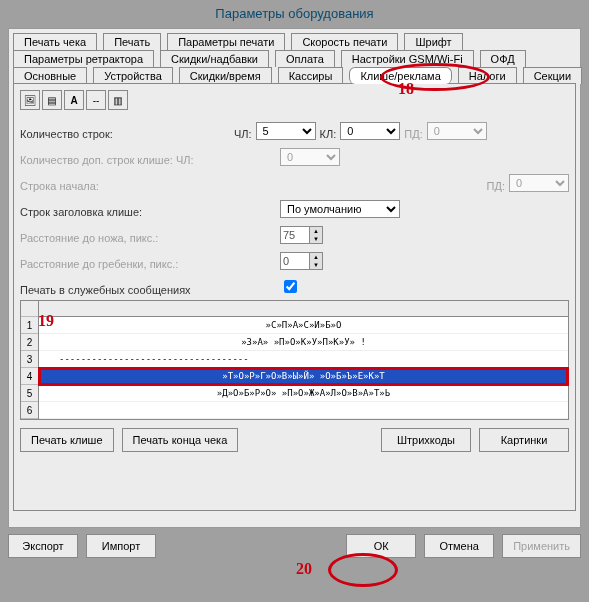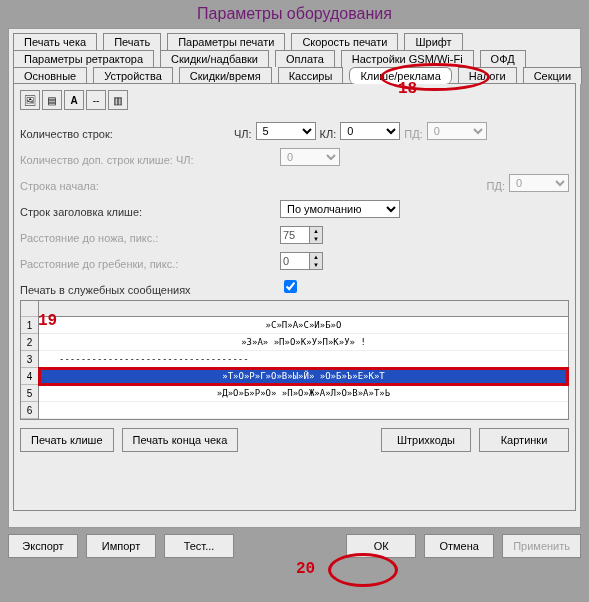--- a/index.html
+++ b/index.html
@@ -17,22 +17,22 @@
     width: 589px;
     height: 602px;
     background: #a0a0a0;
     position: relative;
   }
   .titlebar {
     height: 28px;
     background: #a0a0a0;
     text-align: center;
     line-height: 28px;
-    font-size: 16px;
-    color: #701a75;
+    font-size: 13px;
+    color: #0c4a6e;
   }
   .panel {
     background: #ececec;
     margin: 0 8px;
     padding: 4px;
     border: 1px solid #999;
     height: 500px;
     position: relative;
   }
   .tabrow {
@@ -180,21 +180,21 @@
     display: flex;
     gap: 8px;
     position: relative;
   }
   .bottom-bar .btn { min-width: 70px; text-align: right; }
   .anno {
     position: absolute;
     color: #cc0011;
     font-size: 16px;
     font-weight: bold;
-    font-family: Liberation Mono, monospace;
+    font-family: Liberation Serif, serif;
     z-index: 50;
   }
   .anno-circle {
     position: absolute;
     border: 3px solid #cc0011;
     border-radius: 50%;
     z-index: 49;
   }
 </style>
 </head>
@@ -326,19 +326,18 @@
       </div>
     </div>
   </div>
 
   <div class="anno" style="top:560px;left:296px;">20</div>
   <div class="anno-circle" style="top:553px;left:328px;width:70px;height:34px;"></div>
 
   <div class="bottom-bar">
     <div class="btn">Экспорт</div>
     <div class="btn">Импорт</div>
-    <div class="btn">Тест...</div>
     <div style="flex:1"></div>
     <div class="btn">ОК</div>
     <div class="btn">Отмена</div>
     <div class="btn disabled">Применить</div>
   </div>
 </div>
 
 </body></html>

